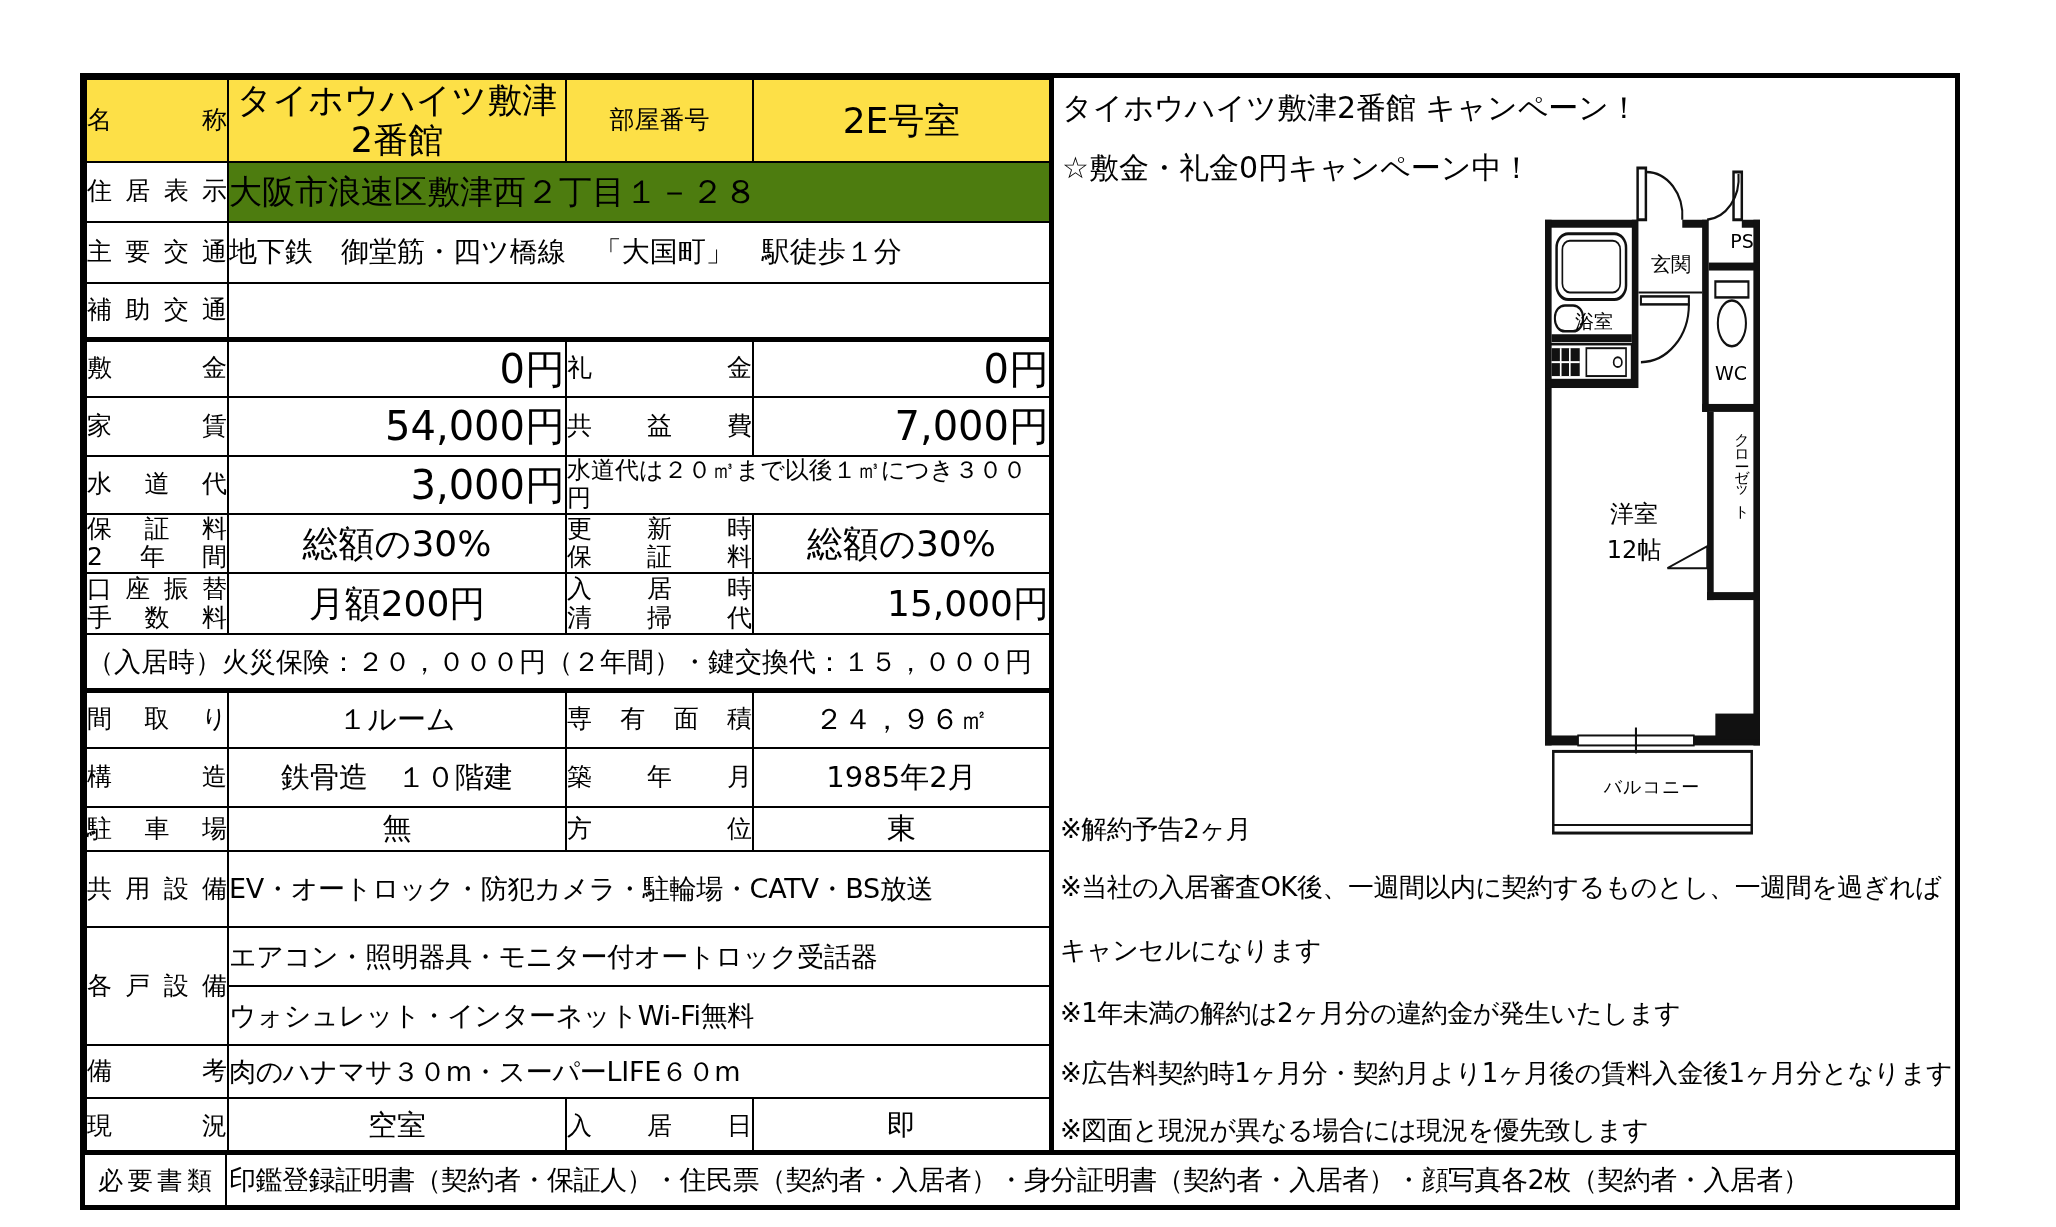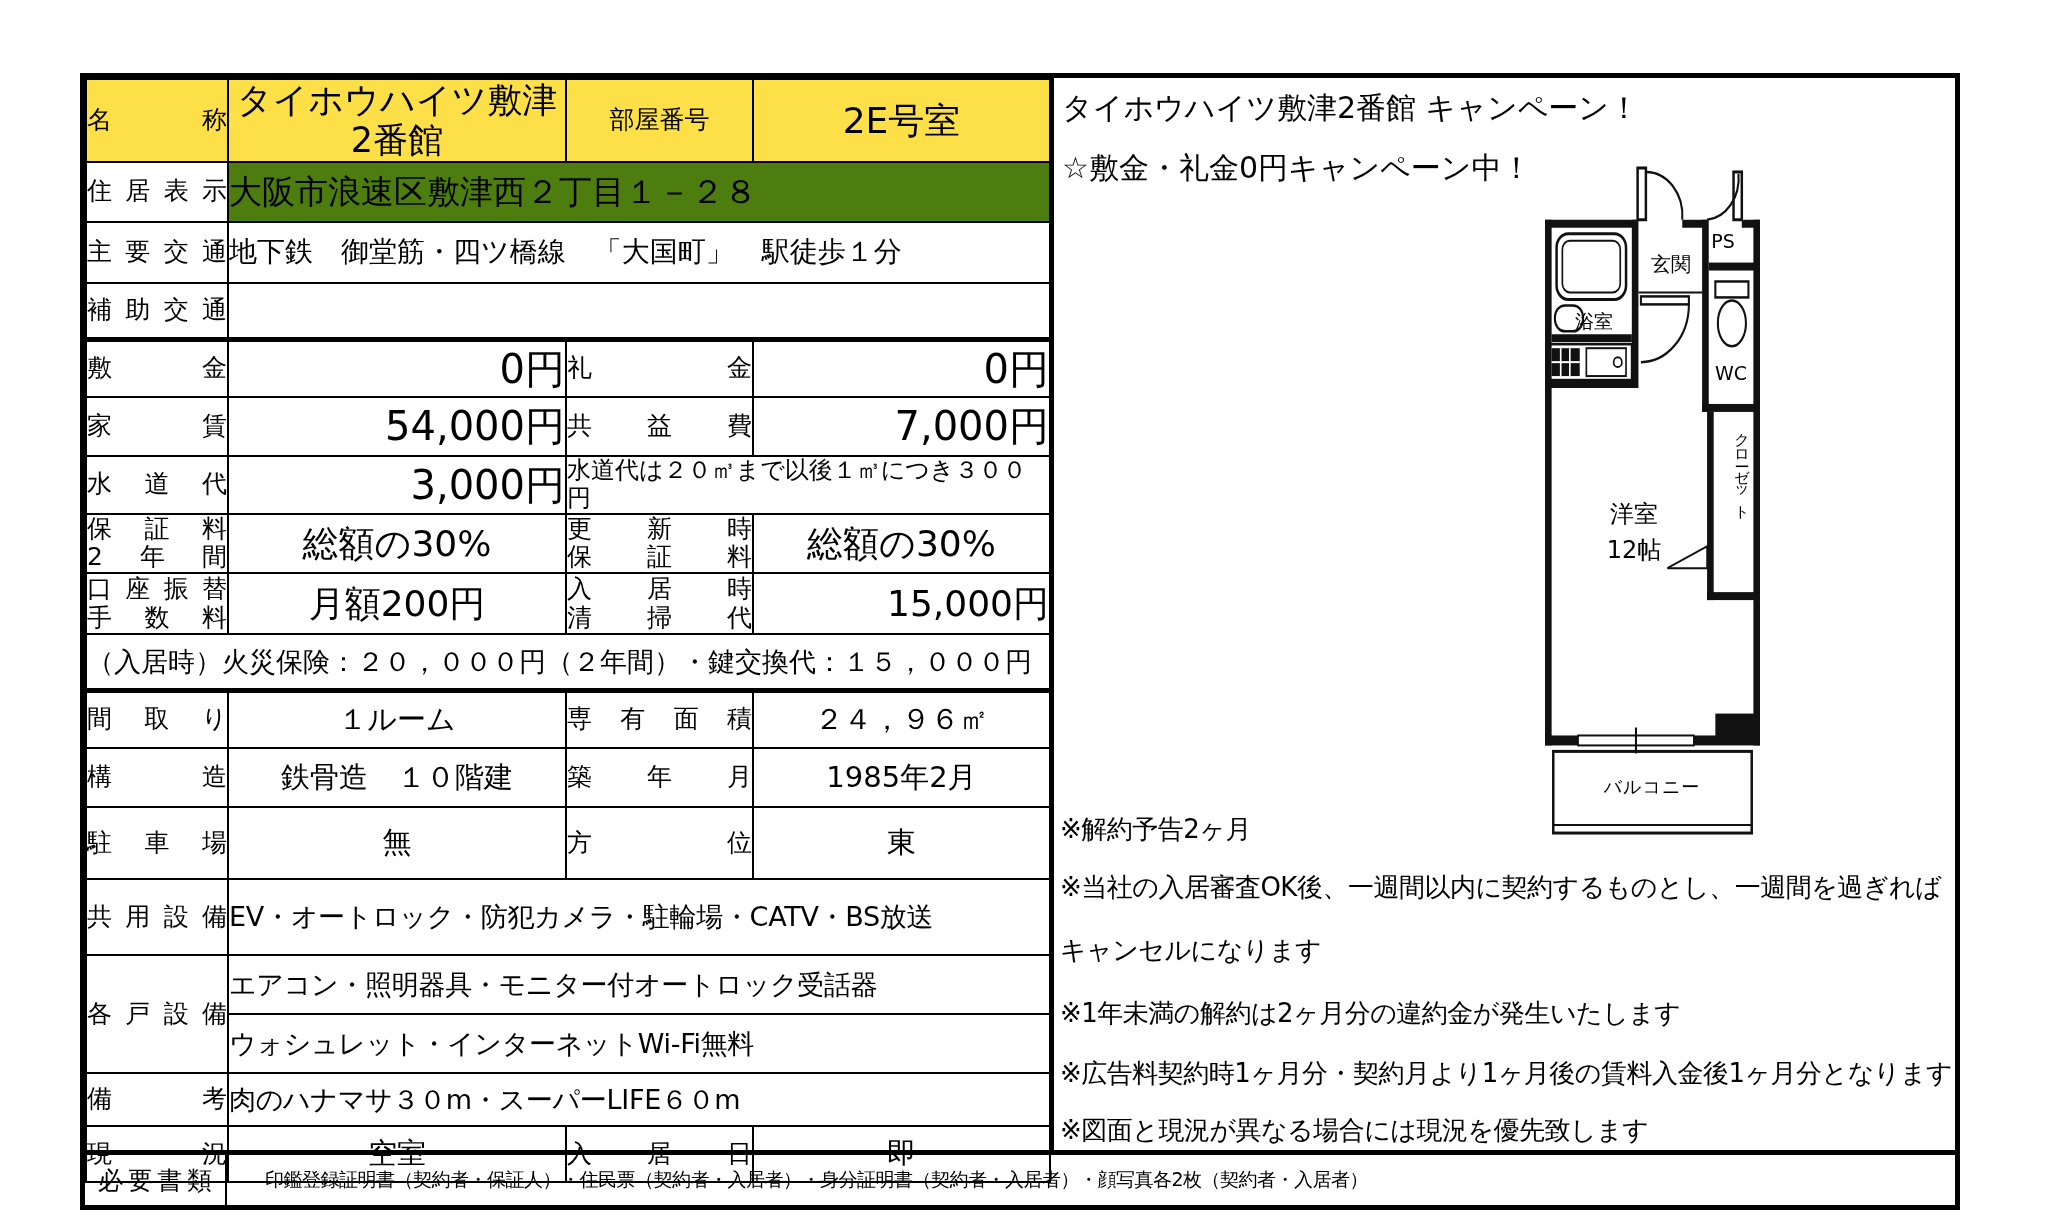--- a/index.html
+++ b/index.html
@@ -40,34 +40,34 @@
   .equip{font-size:27px;text-align:left;padding-left:18px;letter-spacing:-0.3px;}
   .bottom-row{
     height:50px;border-top:5px solid #000;display:flex;align-items:stretch;
   }
   .bottom-lbl{
     width:142px;border-right:2px solid #000;box-sizing:border-box;
     font-size:25px;display:flex;align-items:center;padding:0 13px;
   }
   .bottom-lbl span{width:100%;text-align:justify;text-align-last:justify;}
   .bottom-val{
-    flex:1;display:flex;align-items:center;font-size:19px;
-    padding-left:14px;letter-spacing:-0.5px;white-space:nowrap;margin-left:24px;
+    flex:1;display:flex;align-items:center;font-size:27px;
+    padding-left:2px;letter-spacing:-0.5px;white-space:nowrap;
   }
   .right-panel{position:relative;flex:1;}
   .camp-title{position:absolute;left:8px;top:10px;font-size:30px;white-space:nowrap;}
   .camp-sub{position:absolute;left:8px;top:70px;font-size:30px;white-space:nowrap;}
   .note{position:absolute;left:6px;font-size:26px;letter-spacing:-0.5px;white-space:nowrap;}
   .n1{top:734px}.n2{top:792px}.n3{top:855px}.n4{top:918px}.n5{top:978px}.n6{top:1035px}
   .floorplan{position:absolute;left:491px;top:88px;width:215px;height:677px;}
   .floorplan svg{position:absolute;left:0;top:0;}
   .fp-lbl{position:absolute;text-align:center;white-space:nowrap;line-height:1;}
   .fp-bath{left:16px;top:146px;width:66px;font-size:19px;}
   .fp-genkan{left:95px;top:88px;width:62px;font-size:20px;}
-  .fp-ps{left:152px;top:66px;width:52px;font-size:19px;}
+  .fp-ps{left:171px;top:66px;width:52px;font-size:19px;}
   .fp-wc{left:160px;top:198px;width:52px;font-size:19px;}
   .fp-closet{
     left:170px;top:256px;width:34px;height:175px;font-size:15px;
     writing-mode:vertical-rl;text-orientation:upright;letter-spacing:1px;
     text-align:left;white-space:normal;
   }
   .fp-room{left:39px;top:336px;width:100px;font-size:24px;}
   .fp-size{left:39px;top:372px;width:100px;font-size:24px;}
   .fp-balcony{left:27px;top:612px;width:160px;font-size:18px;letter-spacing:1px;}
 </style>
@@ -145,21 +145,21 @@
             <td class="ctr">１ルーム</td>
             <td class="lbl">専有面積</td>
             <td class="ctr">２４，９６㎡</td>
           </tr>
           <tr style="height:59px">
             <td class="lbl">構造</td>
             <td class="ctr">鉄骨造　１０階建</td>
             <td class="lbl">築年月</td>
             <td class="ctr">1985年2月</td>
           </tr>
-          <tr style="height:72px">
+          <tr style="height:44px">
             <td class="lbl">駐車場</td>
             <td class="ctr">無</td>
             <td class="lbl">方位</td>
             <td class="ctr">東</td>
           </tr>
           <tr style="height:76px">
             <td class="lbl">共用設備</td>
             <td class="equip" colspan="3">EV・オートロック・防犯カメラ・駐輪場・CATV・BS放送</td>
           </tr>
           <tr style="height:59px">

